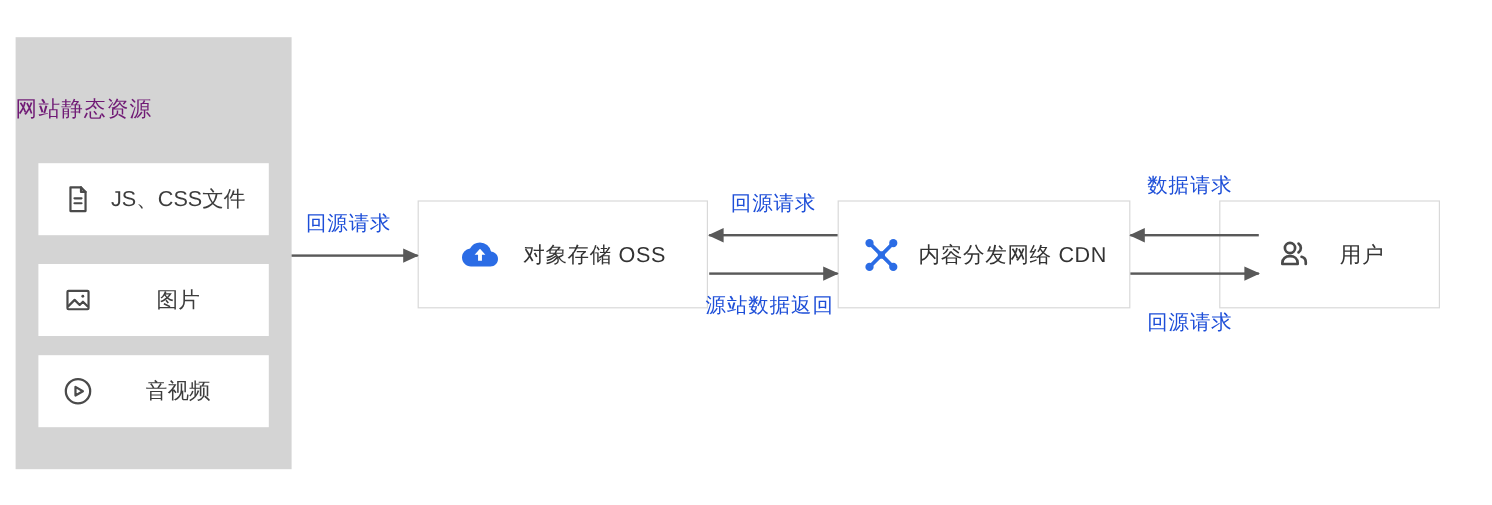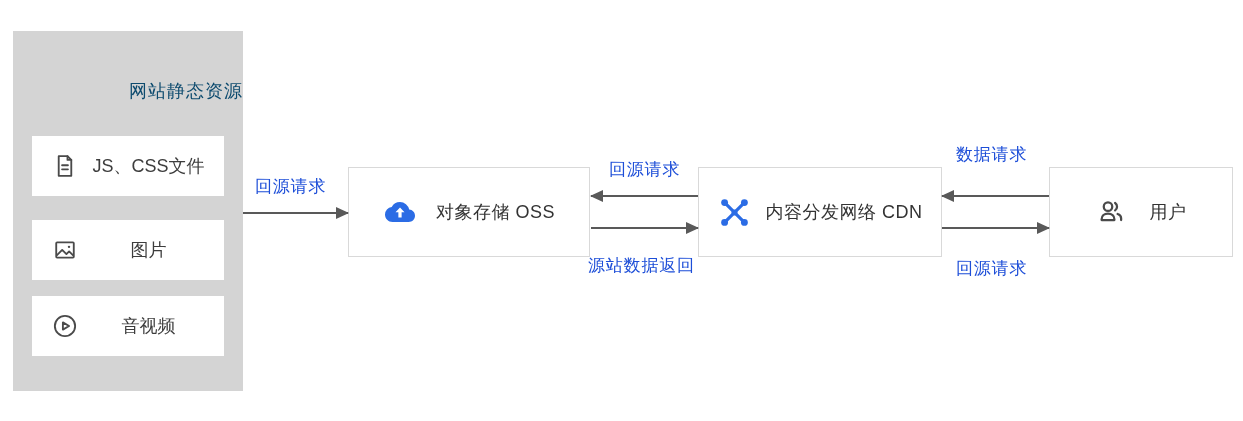--- a/index.html
+++ b/index.html
@@ -16,24 +16,24 @@
   
   .panel {
     position: absolute;
     left: 13px; top: 31px;
     width: 230px; height: 360px;
     background: #d4d4d4;
   }
   .panel-title {
     position: absolute;
     top: 48px; left: 0; width: 100%;
-    text-align: right;
+    text-align: left;
     font-size: 18px;
     letter-spacing: 1px;
-    color: #0c4a6e;
+    color: #701a75;
   }
   .res-item {
     position: absolute;
     left: 19px; width: 192px; height: 60px;
     background: #ffffff;
     display: flex; align-items: center;
   }
   .res-item .icon {
     flex: none;
     margin-left: 19px;
@@ -67,21 +67,21 @@
     color: #4a4a4a;
   }
   .node .label {
     font-size: 18px;
     letter-spacing: 0.5px;
     color: #333333;
     white-space: nowrap;
   }
   .node-oss  { left: 348px;  width: 242px; gap: 19px; }
   .node-cdn  { left: 698px;  width: 244px; gap: 15px; }
-  .node-user { left: 1049px; width: 184px; gap: 23px; text-align: right; }
+  .node-user { left: 1016px; width: 184px; gap: 23px; text-align: right; }
 
   
   .arrow {
     position: absolute;
     height: 2px;
     background: #595959;
   }
   .arrow .head {
     position: absolute;
     width: 0; height: 0; top: -5px;
@@ -100,21 +100,21 @@
   
   .flow-label {
     position: absolute;
     font-size: 17px;
     letter-spacing: 0.8px;
     color: #1d4ed8;
     white-space: nowrap;
   }
   .fl-write          { left: 255px; top: 175px; }
   .fl-origin-request { left: 609px; top: 158px; }
-  .fl-origin-return  { left: 588px; top: 254px; }
+  .fl-origin-return  { left: 588px; top: 243px; }
   .fl-data-request   { left: 956px; top: 143px; }
   .fl-data-return    { left: 956px; top: 257px; }
 </style>
 </head>
 <body>
 
 <div class="canvas">
 
   <div class="panel">
     <div class="panel-title">网站静态资源</div>

